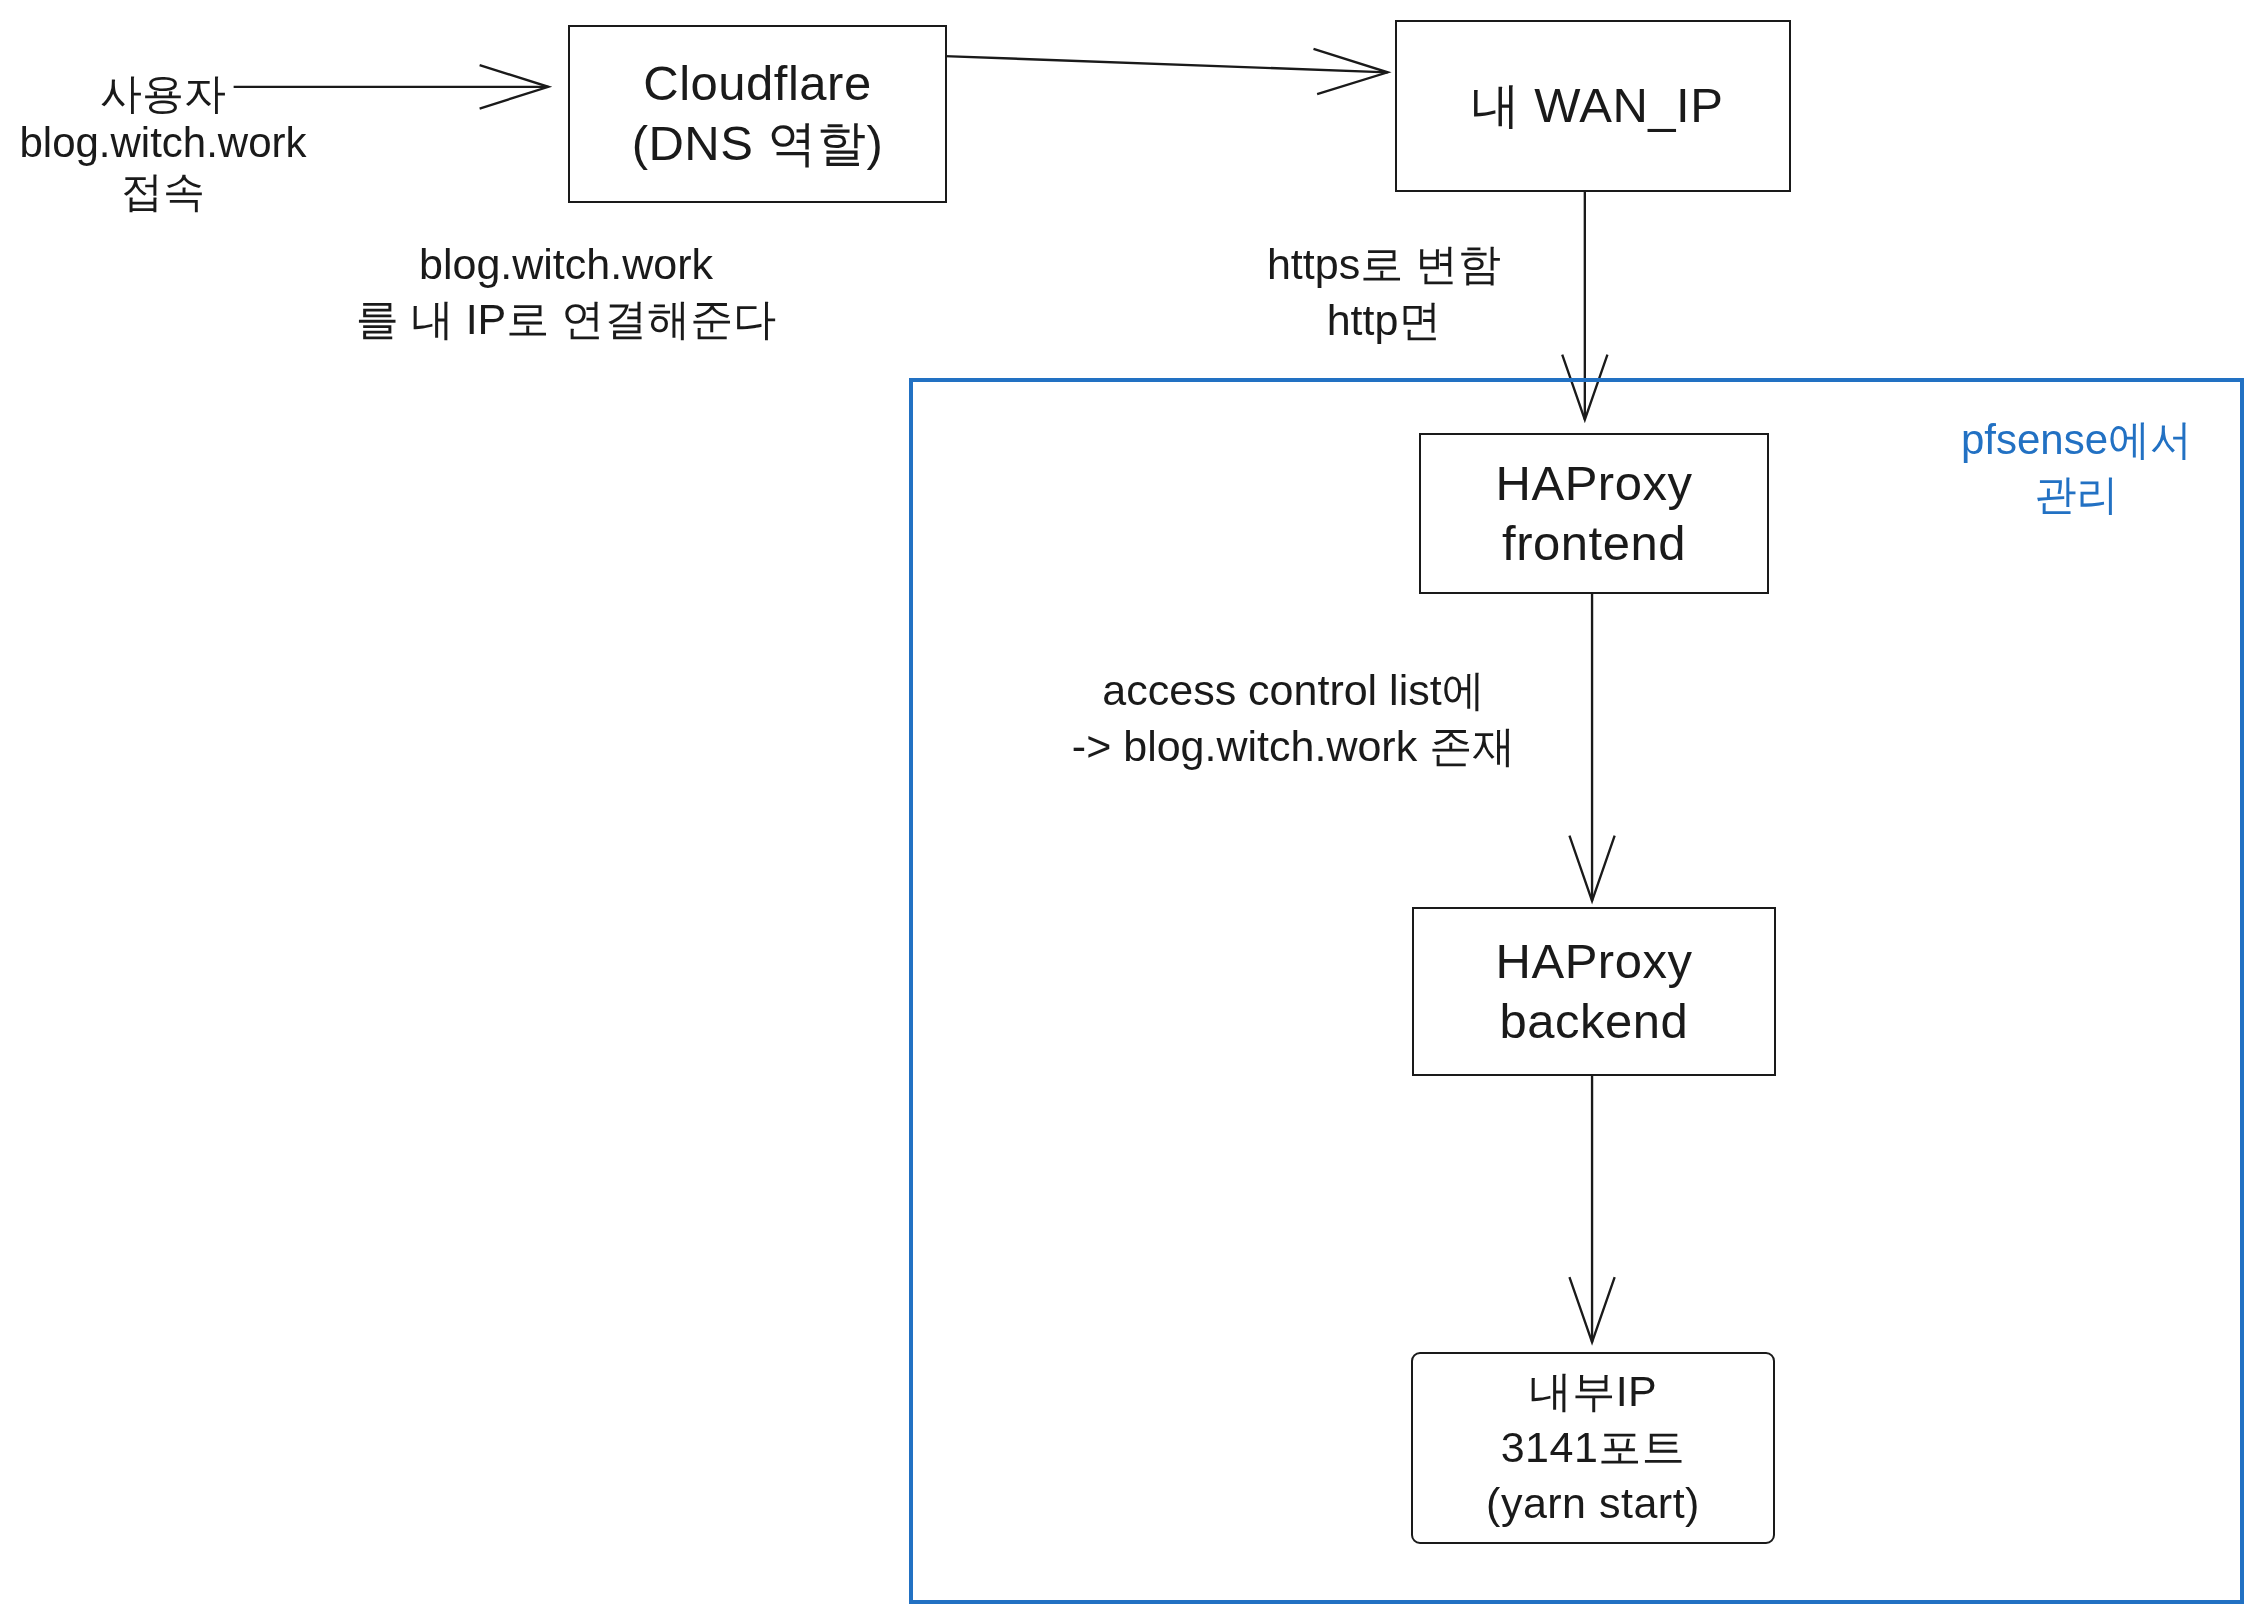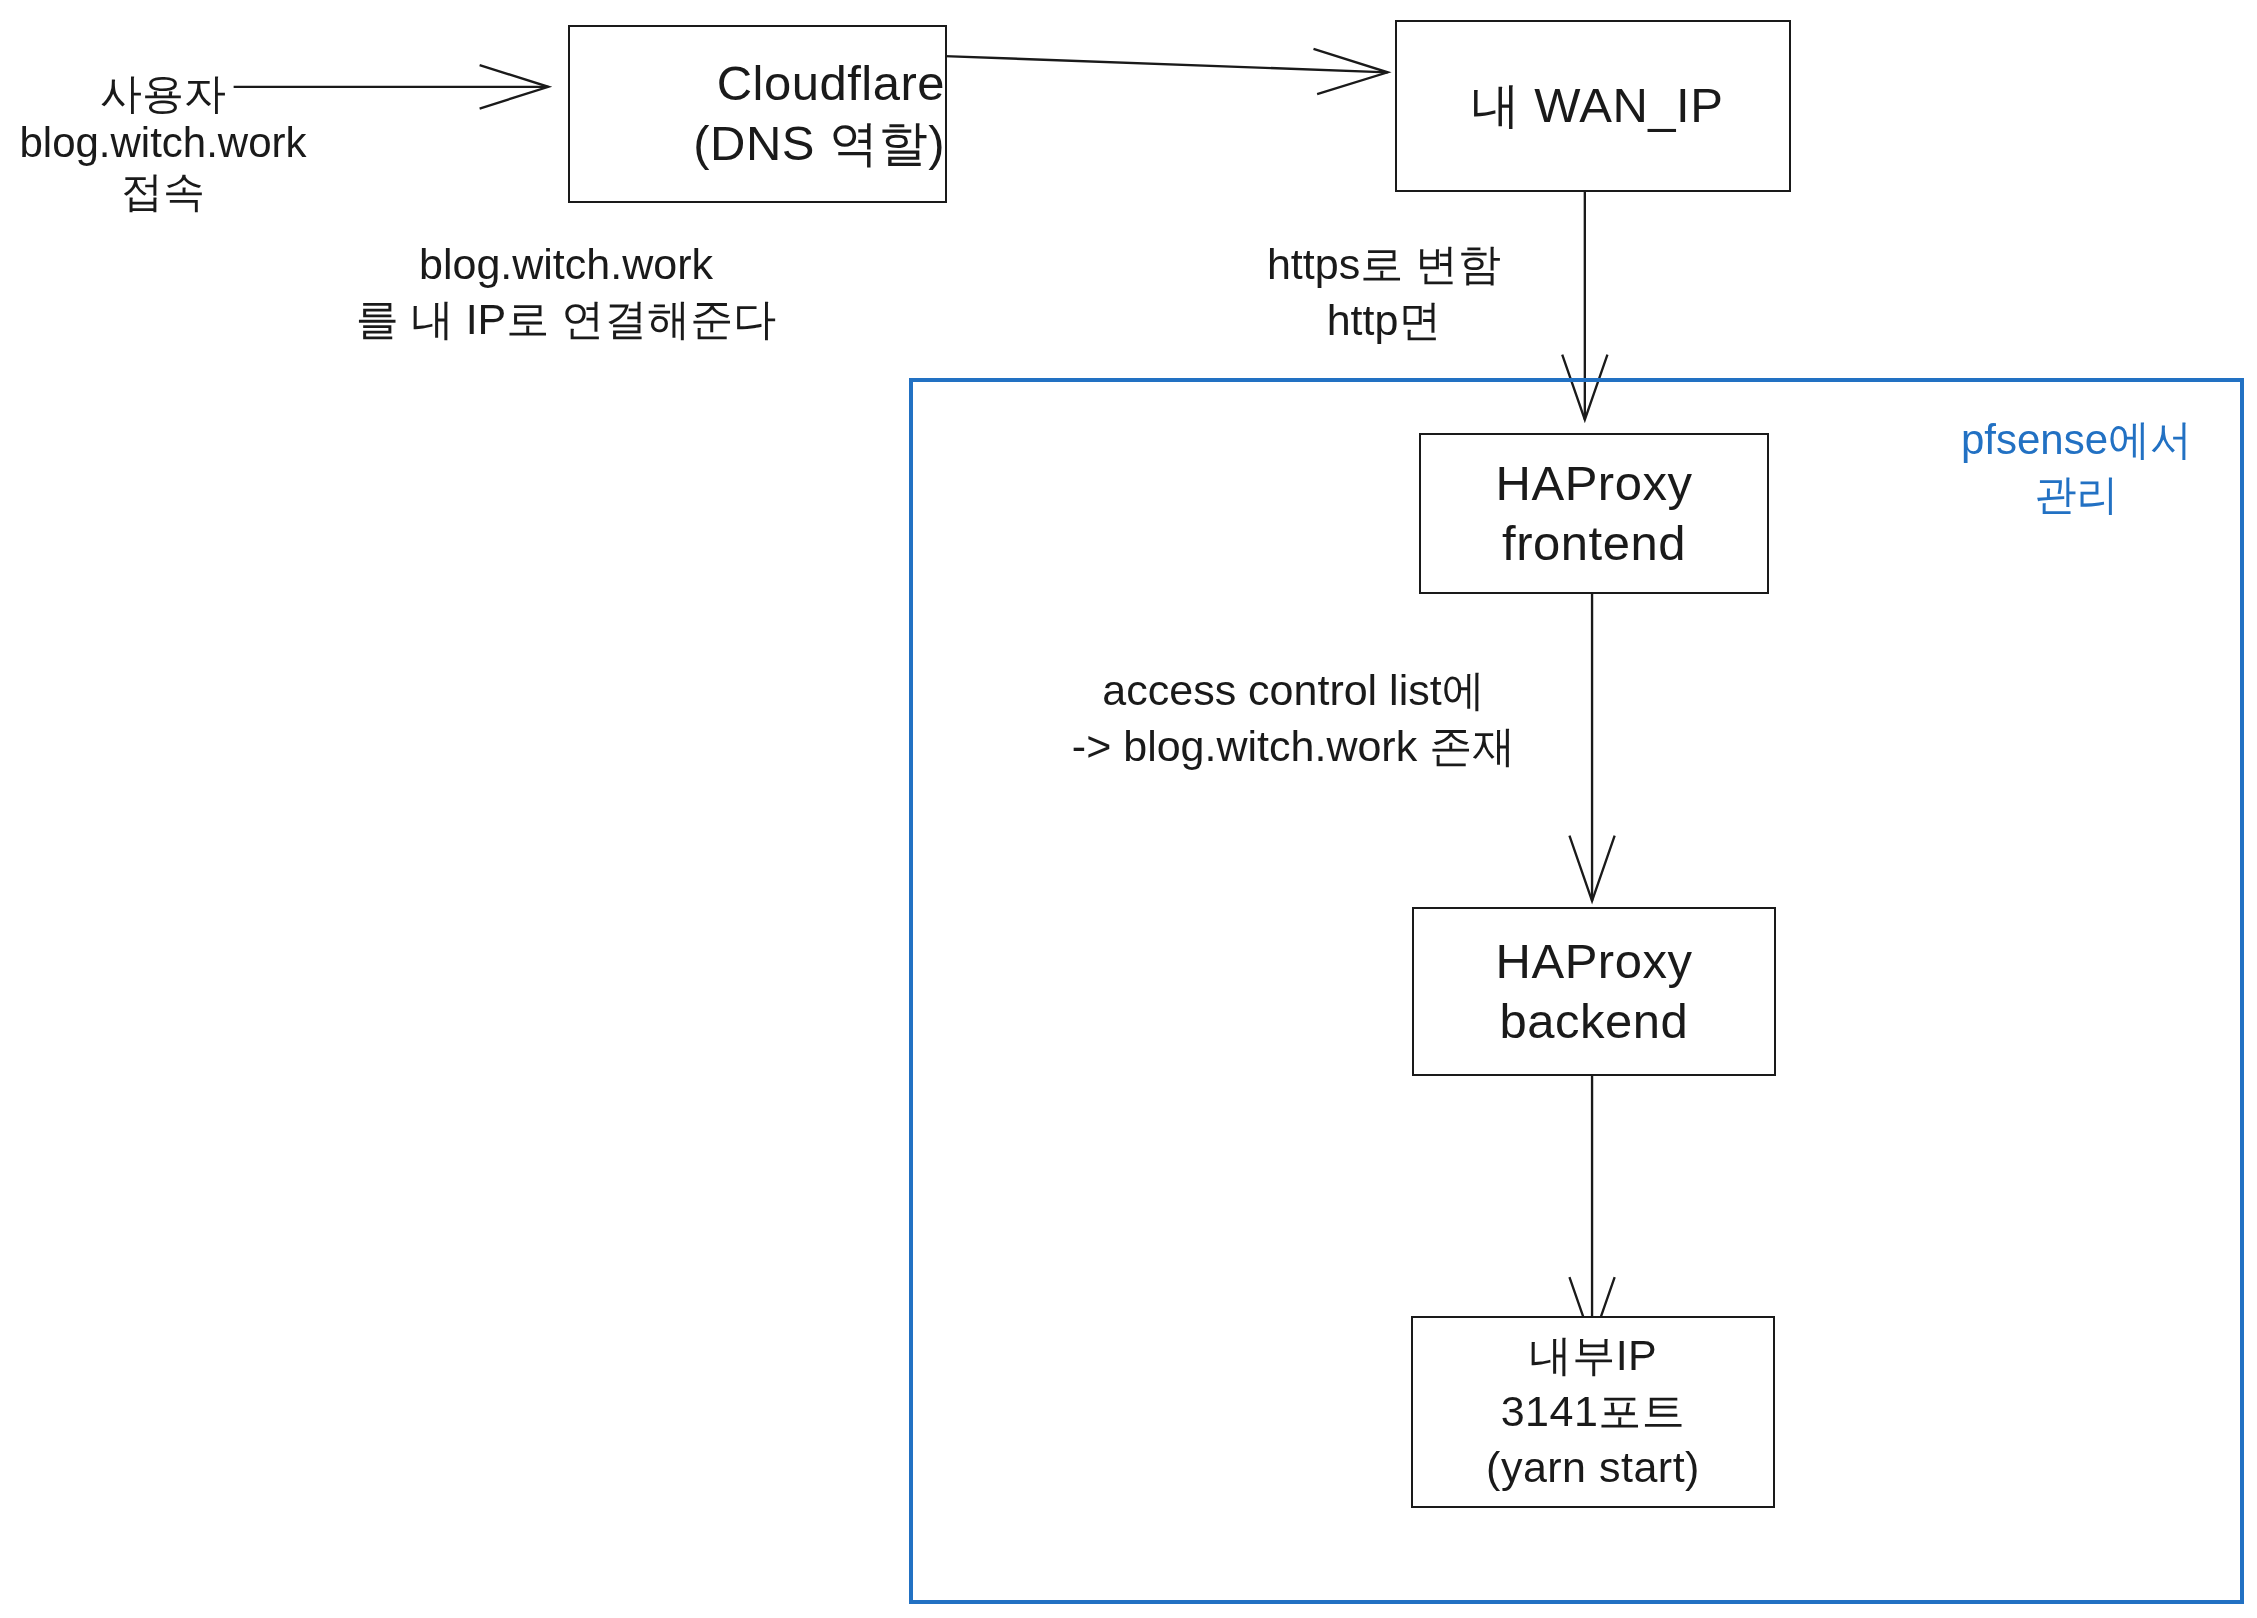--- a/index.html
+++ b/index.html
@@ -65,25 +65,25 @@
   .group-label{
     position:absolute;
     left:1927px;top:413px;width:299px;
     color:var(--accent);
     text-align:center;
     font-size:42px;
     line-height:1.3;
   }
   .group-label span{display:block;}
 
-  .cloudflare-box{left:568px;top:25px;width:375px;height:174px;align-items:flex-end;}
+  .cloudflare-box{left:568px;top:25px;width:375px;height:174px;}
   .wanip-box{left:1395px;top:20px;width:384px;height:168px;padding-left:8px;}
   .frontend-box{left:1419px;top:433px;width:346px;height:157px;}
   .backend-box{left:1412px;top:907px;width:360px;height:165px;}
-  .internal-box{left:1411px;top:1316px;width:360px;height:188px;font-size:43px;line-height:1.3;}
+  .internal-box{left:1411px;top:1352px;width:360px;height:188px;font-size:43px;line-height:1.3;border-radius:9px;}
 
   .cloudflare-note{left:299px;top:237px;width:534px;line-height:1.28;}
   .http-note{left:1203px;top:237px;width:362px;}
   .acl-note{left:995px;top:663px;width:597px;}
 </style>
 </head>
 <body>
 
 <div class="canvas">
 

